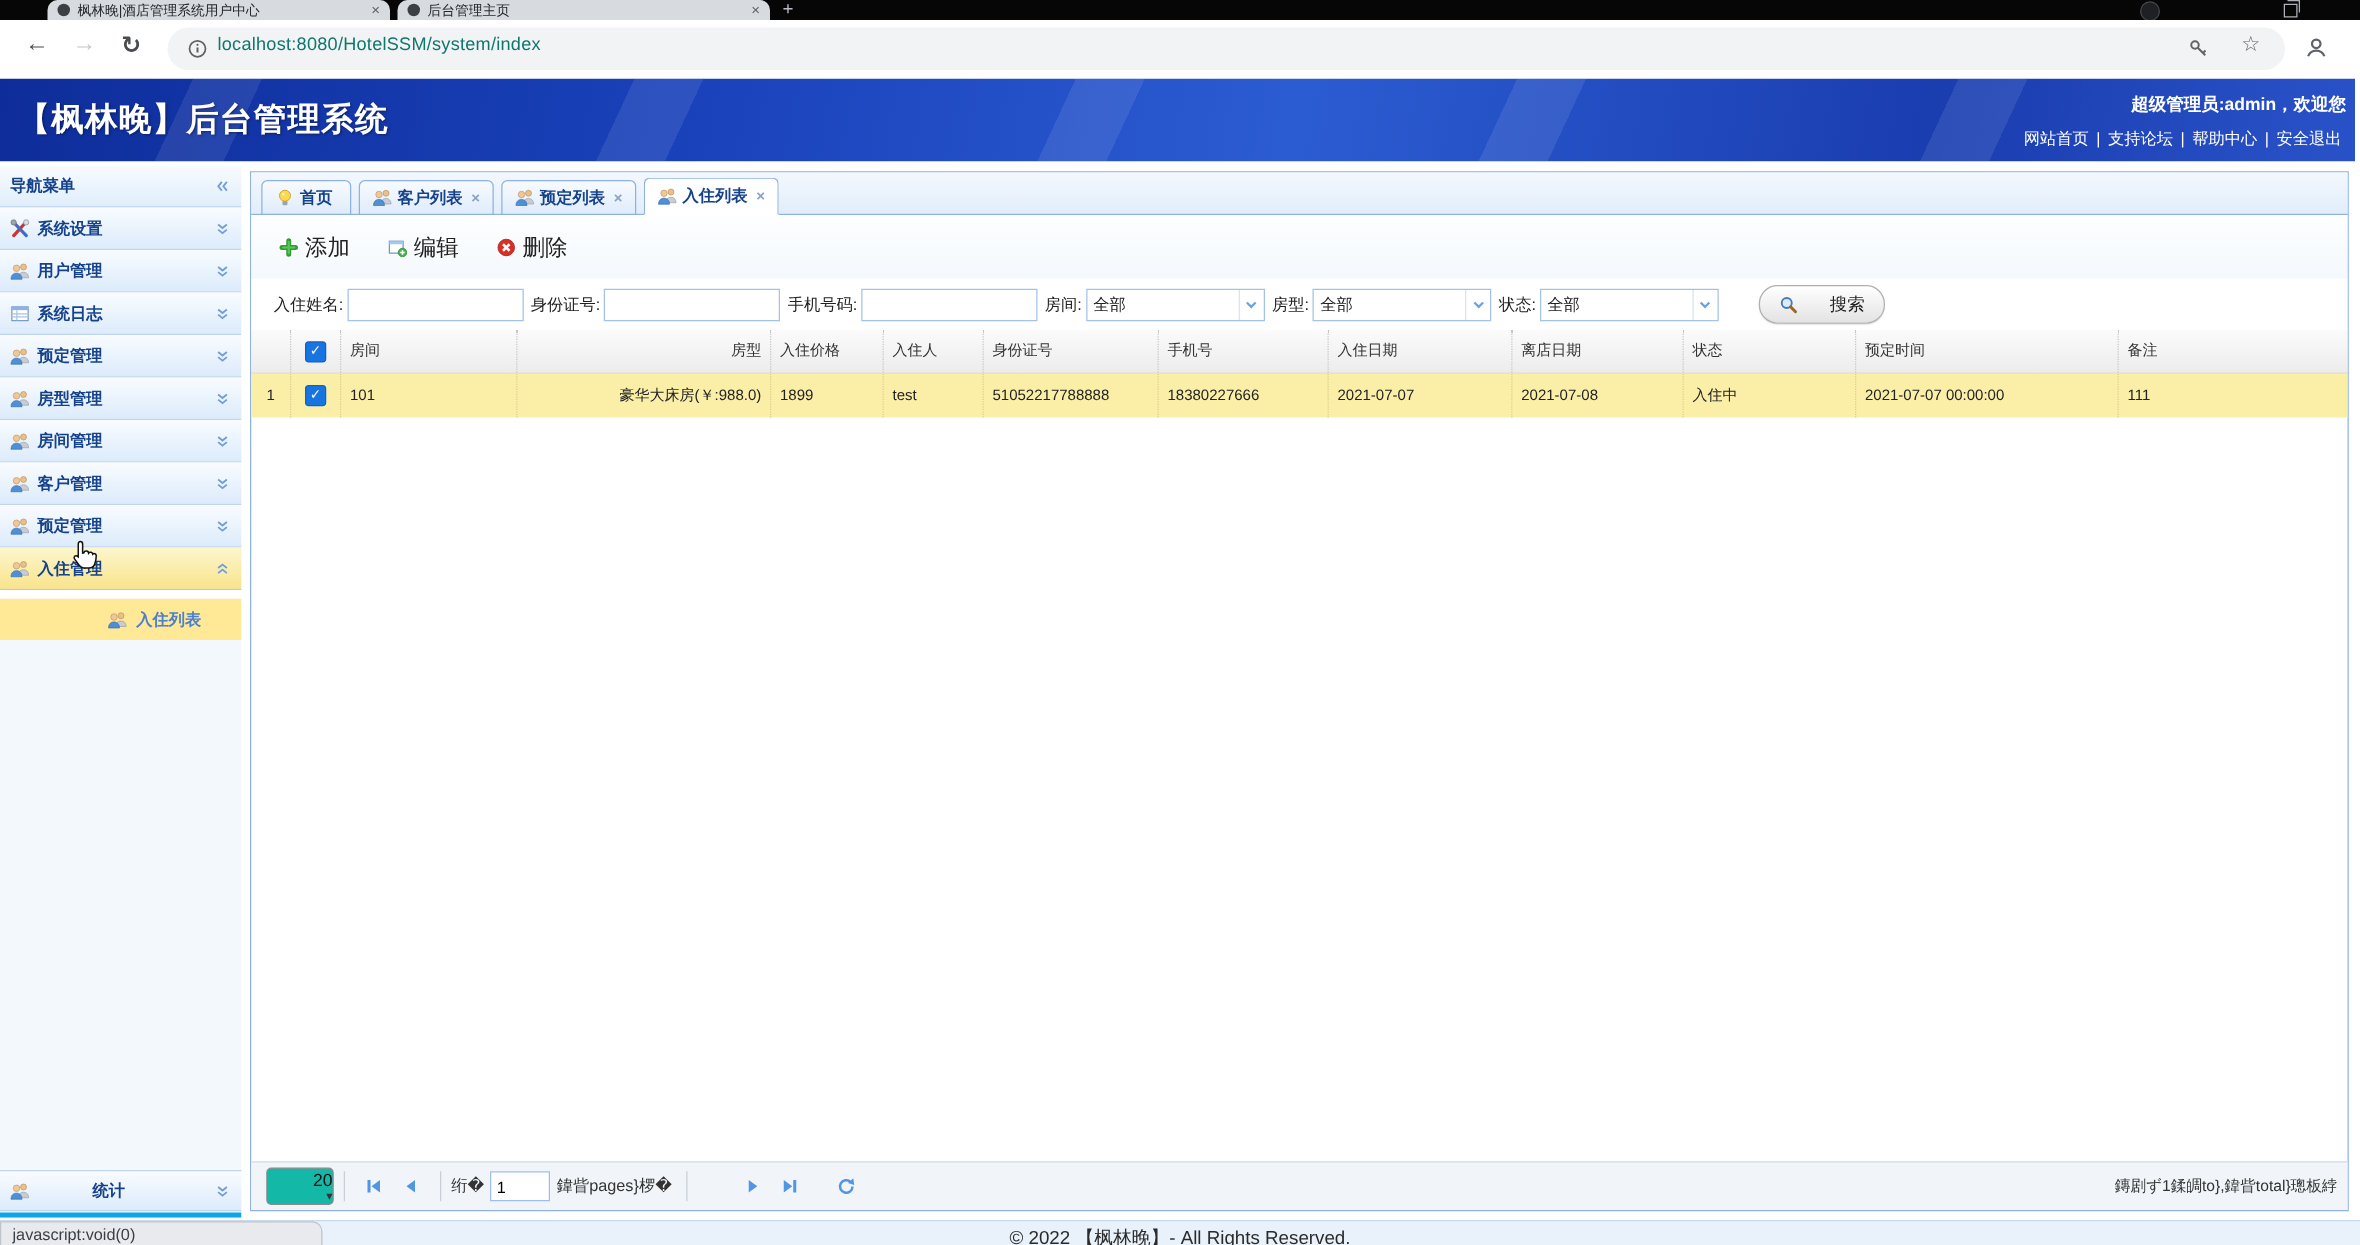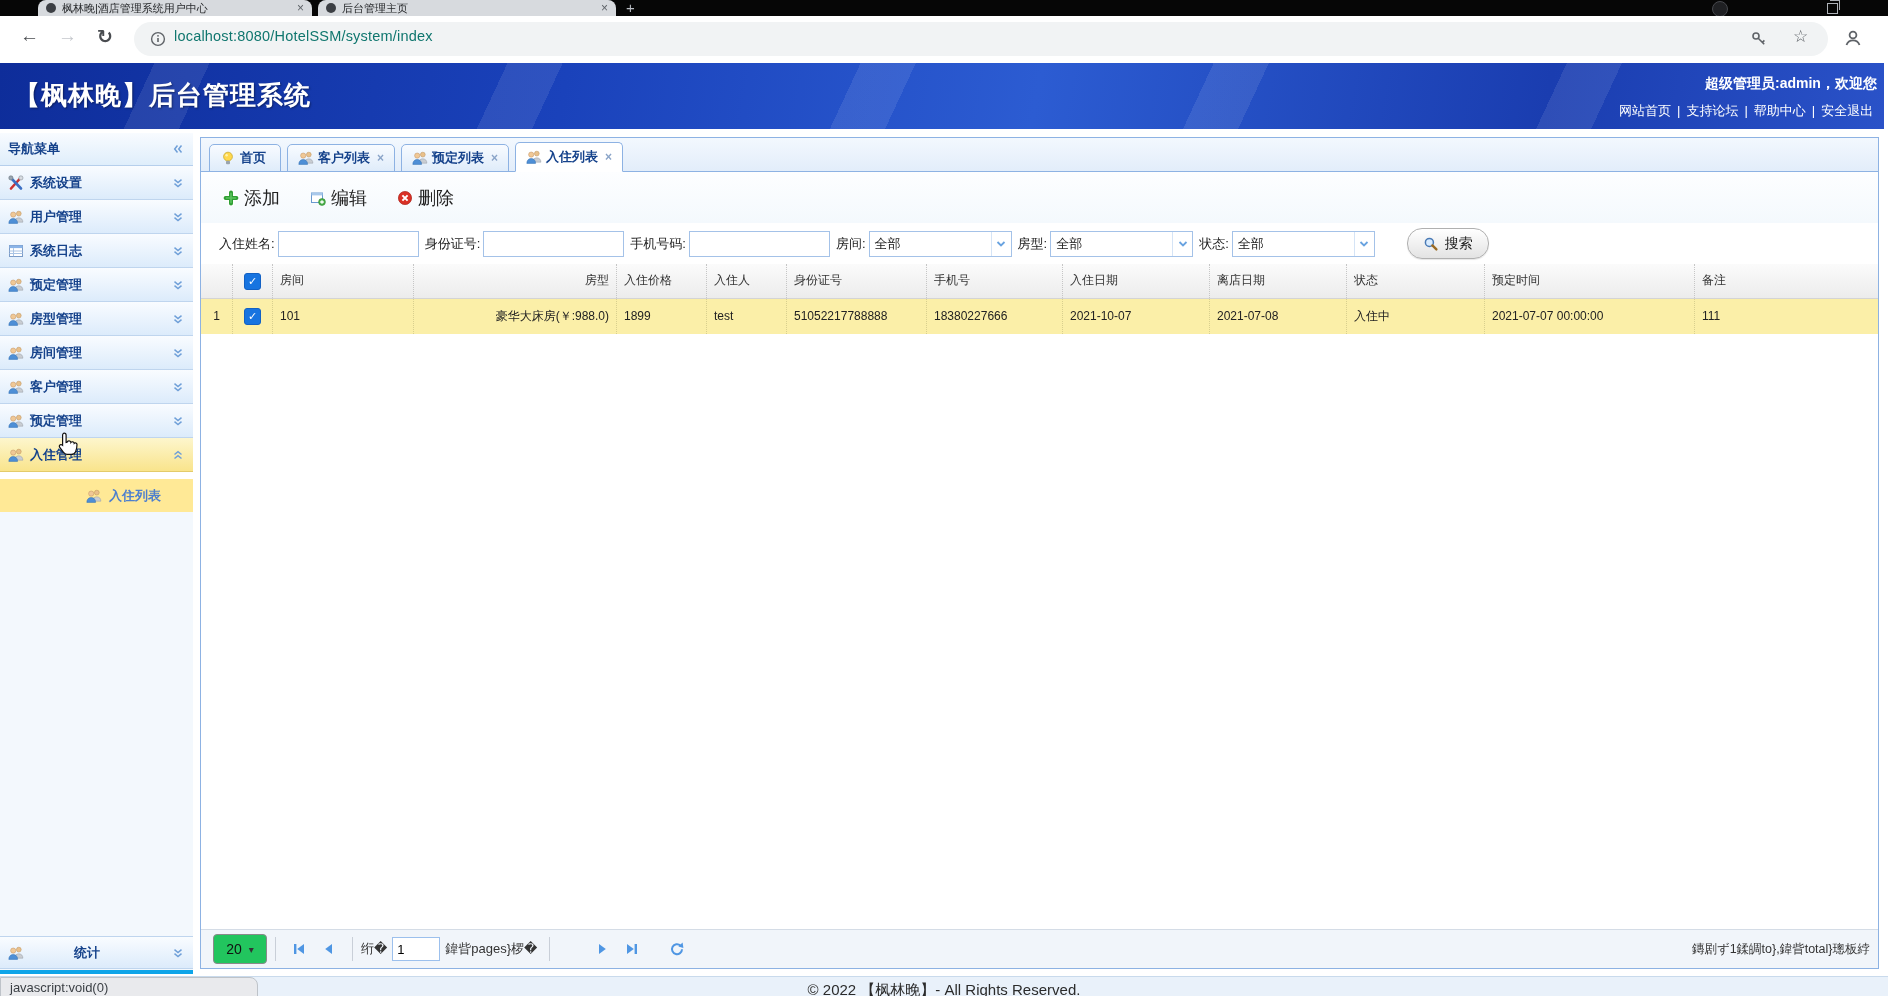--- a/index.html
+++ b/index.html
@@ -57,35 +57,35 @@
   .toolbar{height:51px;background:linear-gradient(#fdfeff,#f4f9fd);display:flex;align-items:center;padding-left:22px;}
   .tbtn{display:flex;align-items:center;margin-right:30px;font-size:18px;color:#222;cursor:pointer;}
   .tbtn .lbl{margin-left:5px;}
 
   .searchrow{height:41px;display:flex;align-items:center;padding-left:18px;font-size:13px;color:#222;background:#fff;}
   .searchrow label{margin-right:3px;white-space:nowrap;}
   .sinput{width:131px;height:24px;border:1px solid #a4c2e8;margin-right:6px;font-size:13px;padding:0 4px;outline:none;}
   .combo{width:141px;height:24px;border:1px solid #a4c2e8;margin-right:6px;display:flex;align-items:center;background:#fff;cursor:pointer;}
   .combo .val{flex:1;padding-left:5px;font-size:13px;}
   .combo .arr{width:19px;height:100%;border-left:1px solid #d5e4f6;display:flex;align-items:center;justify-content:center;}
-  .searchbtn{margin-left:26px;height:29px;border:1px solid #b0b0b0;border-radius:15px;background:linear-gradient(#ffffff,#e3e3e3);display:flex;align-items:center;padding:0 15px;font-size:14px;color:#222;cursor:pointer;box-shadow:0 1px 1px rgba(0,0,0,.1);}
+  .searchbtn{margin-left:26px;height:29px;border:1px solid #b0b0b0;border-radius:15px;background:linear-gradient(#ffffff,#e3e3e3);display:flex;align-items:center;padding:0 15px;font-size:14px;color:#222;cursor:pointer;box-shadow:0 1px 1px rgba(0,0,0,.1);gap:19px;}
   .searchbtn .lbl{margin-left:6px;}
 
   .gridhead{height:34px;display:flex;background:linear-gradient(#fbfbfb,#ececec);border-bottom:1px solid #d4d4d4;font-size:12px;color:#333;}
   .gridhead .cell{line-height:33px;padding:0 7px;border-right:1px dotted #c6c6c6;box-sizing:border-box;white-space:nowrap;overflow:hidden;}
   .gridrow{height:35px;display:flex;background:#fbefa8;font-size:12px;color:#222;cursor:pointer;}
   .gridrow .cell{line-height:35px;padding:0 7px;border-right:1px dotted #d8cf8e;box-sizing:border-box;white-space:nowrap;overflow:hidden;}
   .c0{width:32px;text-align:center;padding:0 2px!important;}
   .c1{width:40px;display:flex;align-items:center;justify-content:center;padding:0!important;}
   .c2{width:141px;}.c3{width:203px;text-align:right;}.c4{width:90px;}.c5{width:80px;}.c6{width:140px;}.c7{width:136px;}
   .c8{width:147px;}.c9{width:137px;}.c10{width:138px;}.c11{width:210px;}.c12{flex:1;border-right:none!important;}
   .cb{width:15px;height:15px;background:#1774e0;border:1px solid #1261c4;border-radius:3px;color:#fff;font-size:11px;line-height:15px;text-align:center;font-weight:bold;cursor:pointer;}
 
   .pager{position:absolute;left:0;bottom:0;width:100%;height:39px;background:#f1f5fa;border-top:1px solid #d4dce6;display:flex;align-items:center;font-size:13px;color:#333;box-sizing:border-box;padding-left:12px;}
-  .psel{width:52px;height:28px;border:1px solid #8a8a8a;border-radius:4px;background:#22c55e;display:flex;align-items:center;justify-content:center;font-size:14px;color:#111;cursor:pointer;}
+  .psel{width:52px;height:28px;border:1px solid #8a8a8a;border-radius:4px;background:#14b8a6;display:flex;align-items:flex-end;justify-content:center;font-size:14px;color:#111;cursor:pointer;flex-direction:column;}
   .psel .ar{margin-left:7px;font-size:10px;color:#333;}
   .psep{width:1px;height:24px;background:#c9cfd8;margin:0 8px;}
   .pbtn{margin:0 7px;cursor:pointer;display:flex;align-items:center;}
   .pinput{width:38px;height:22px;border:1px solid #9cc0ed;font-size:13px;padding:0 4px;margin:0 5px;outline:none;}
   .pstatus{position:absolute;right:8px;top:11px;font-size:12.5px;color:#333;white-space:nowrap;}
 
   
   .footer{left:0;top:976px;width:1888px;height:20px;background:#e9f1fa;border-top:1px solid #c9daec;}
   .footer-text{position:absolute;left:0;top:981px;width:1888px;text-align:center;font-size:15px;color:#2b2b2b;}
   .statusbox{left:0;top:977px;width:258px;height:24px;background:#e9eaed;border:1px solid #bec3c9;border-radius:0 8px 0 0;box-sizing:border-box;font-size:13px;color:#3a3f44;line-height:20px;padding-left:9px;}
@@ -453,21 +453,21 @@
       <div class="cell c0">1</div>
       <div class="cell c1">
           <span class="cb">✓</span>
         </div>
       <div class="cell c2">101</div>
       <div class="cell c3">豪华大床房(￥:988.0)</div>
       <div class="cell c4">1899</div>
       <div class="cell c5">test</div>
       <div class="cell c6">51052217788888</div>
       <div class="cell c7">18380227666</div>
-      <div class="cell c8">2021-10-07</div>
+      <div class="cell c8">2021-07-07</div>
       <div class="cell c9">2021-07-08</div>
       <div class="cell c10">入住中</div>
       <div class="cell c11">2021-07-07 00:00:00</div>
       <div class="cell c12">111</div>
     </div>
 
     <div class="pager">
       <div class="psel">
         <span>20</span>
         <span class="ar">▾</span>

